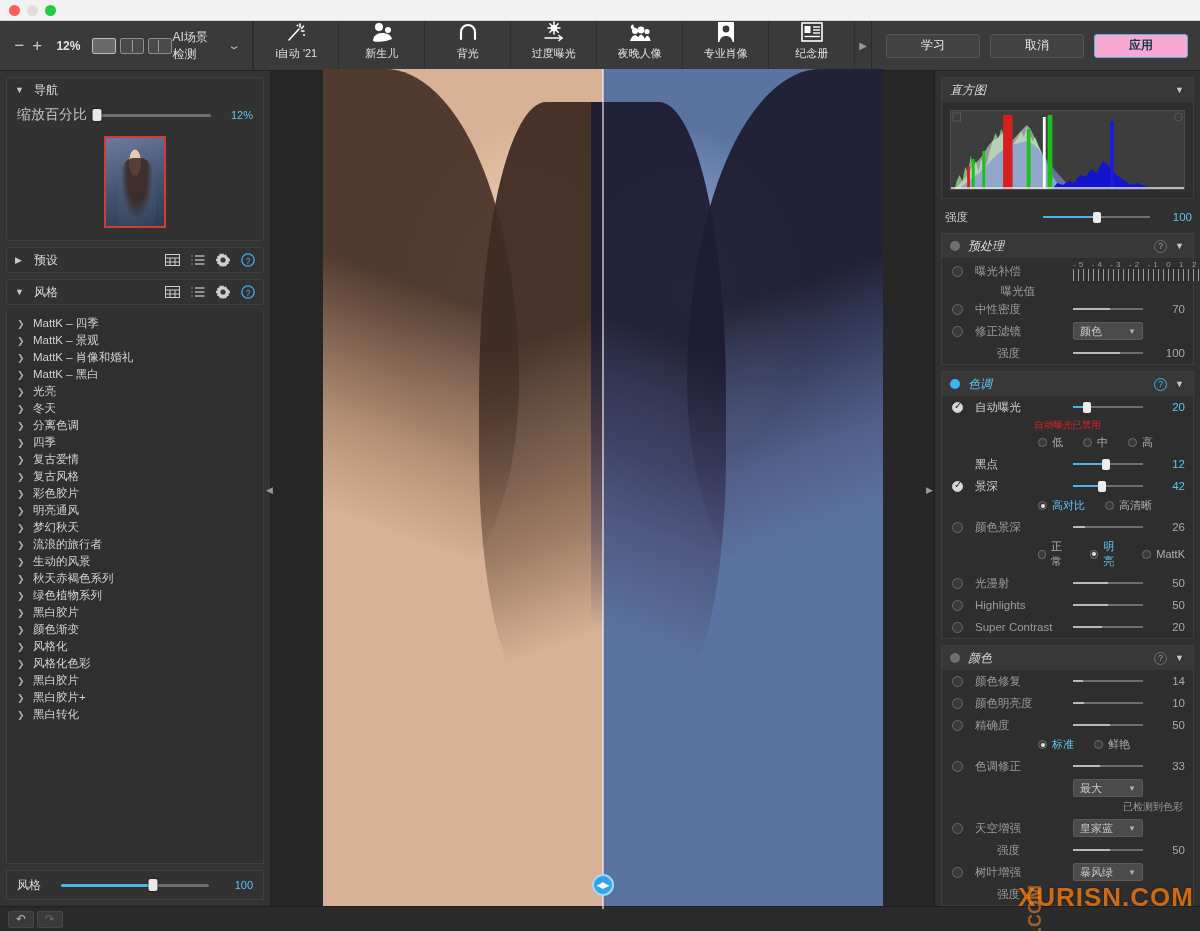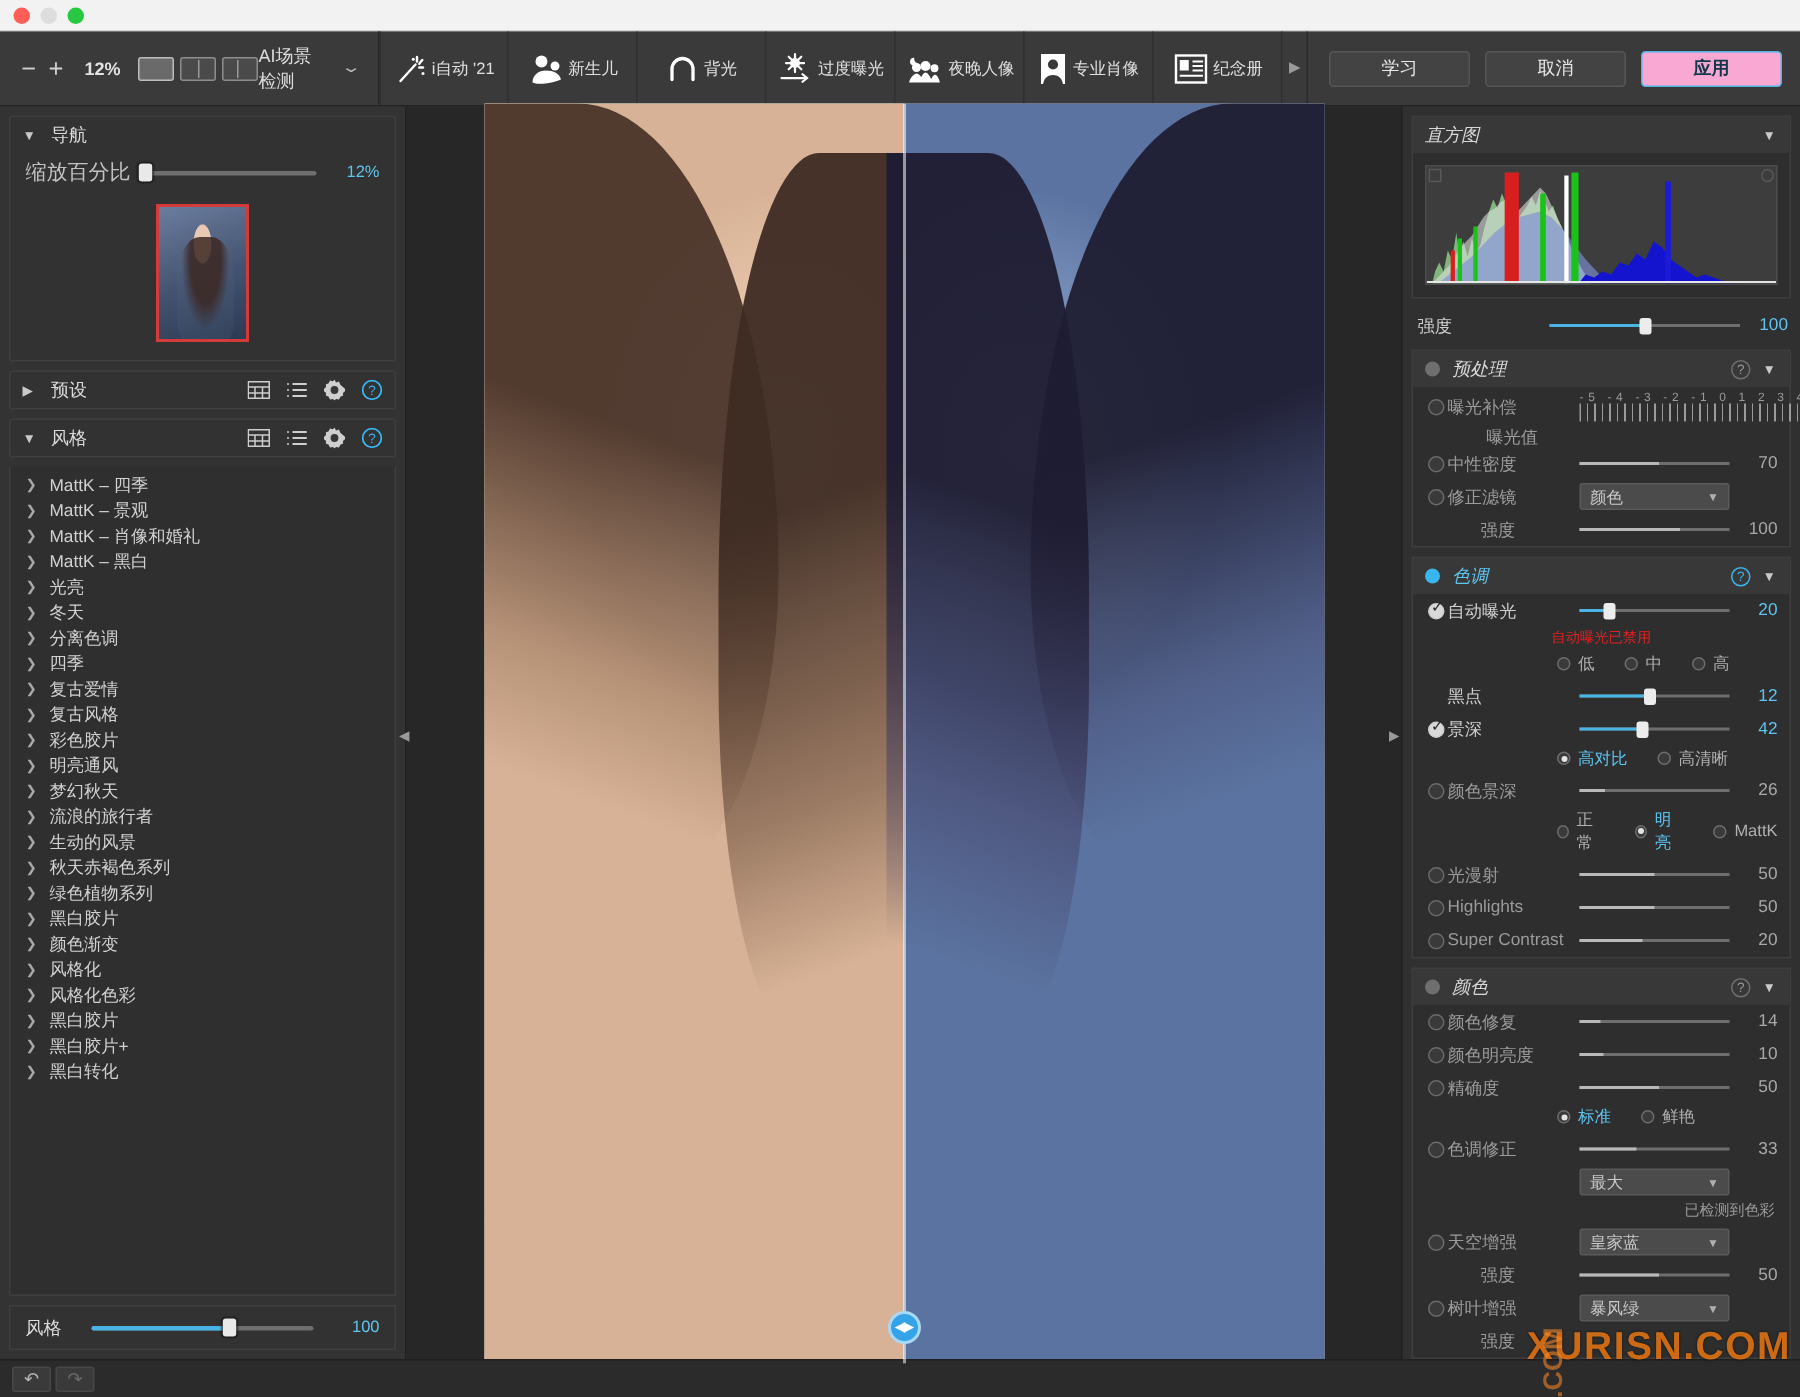--- a/index.html
+++ b/index.html
@@ -45,22 +45,22 @@
   .vm.split2:after{ content:""; position:absolute; left:50%; top:1px; bottom:1px;
        width:1px; background:#9a9a9a; }
   .vm.split3:after{ content:""; position:absolute; left:40%; top:1px; bottom:1px;
        width:1px; background:#9a9a9a; }
   .ai-scene{ margin-left:auto; display:flex; align-items:center; gap:12px;
              padding-right:14px; color:#dcdcdc; font-size:12px; cursor:pointer;}
   .chev{ font-size:10px; color:#bdbdbd; transform:scaleX(1.7); }
 
   .tb-tools{ display:flex; align-items:stretch; flex:0 0 auto; }
   .tool{
-    width:86px; display:flex; flex-direction:row; align-items:center;
-    justify-content:center; gap:3px; cursor:pointer;
+    width:86px; display:flex; flex-direction:column; align-items:center;
+    justify-content:flex-start; gap:3px; cursor:pointer;
     border-right:1px solid #2f2f2f; color:#e6e6e6;
   }
   .tool:first-child{ border-left:1px solid #2f2f2f; }
   .tool .ico{ height:22px; display:flex; align-items:flex-end; }
   .tool .lbl{ font-size:11px; color:#e0e0e0; }
   .tool-arrow{ display:flex; align-items:center; padding:0 4px; color:#9a9a9a; font-size:10px;}
 
   .tb-right{ margin-left:auto; display:flex; align-items:center; gap:10px;
              padding-right:12px; padding-left:14px; border-left:1px solid #2a2a2a;}
   .btn{
@@ -212,21 +212,21 @@
   .qmark{
     width:13px; height:13px; border-radius:50%; border:1px solid #6f6f6f;
     font-size:9px; color:#9a9a9a; display:flex; align-items:center; justify-content:center;
   }
   .qmark.on{ border-color:#39b6ef; color:#39b6ef; }
   .hist{
     margin:8px; height:80px; background:#3d3d3d; border:1px solid #4c4c4c;
     position:relative; overflow:hidden;
   }
   .rrow{
-    display:flex; align-items:center; height:22px; padding:0 8px 0 10px; gap:2px;
+    display:flex; align-items:center; height:22px; padding:0 8px 0 10px; gap:12px;
   }
   .cb{ width:11px; height:11px; border:1px solid #6b6b6b; border-radius:2px; background:#3a3a3a;
        flex:0 0 auto; position:relative;}
   .cb.checked{ background:#d9d9d9; border-color:#cfcfcf; }
   .cb.checked:after{ content:"✓"; position:absolute; left:1px; top:-3px; font-size:10px; color:#222;}
   .cb.circ{ border-radius:50%; }
   .rname{ font-size:11.5px; color:#cfcfcf; width:86px; flex:0 0 auto; }
   .rname.ind{ padding-left:22px; width:86px; }
   .rname.dim{ color:#9b9b9b; }
   .rslider{ position:relative; flex:1; height:14px; display:flex; align-items:center;}

